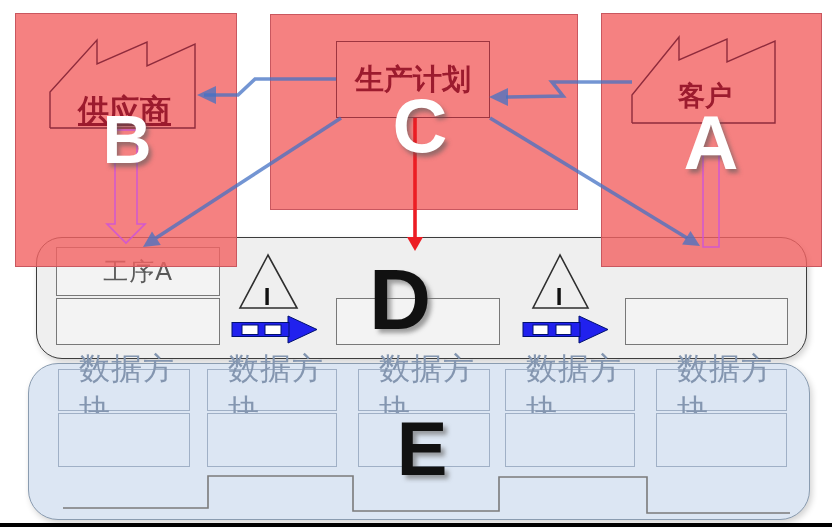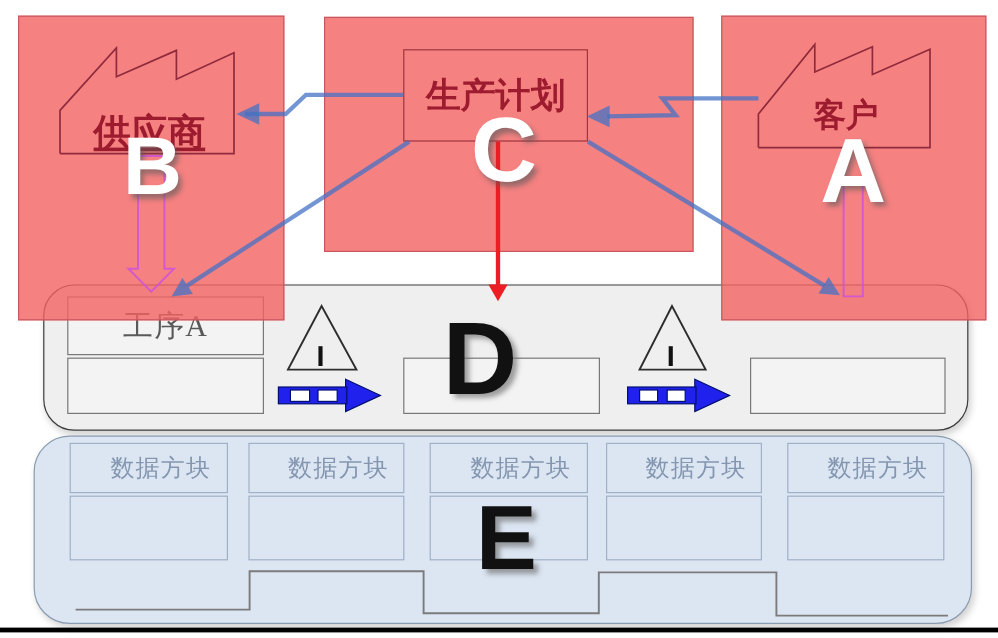--- a/index.html
+++ b/index.html
@@ -7,32 +7,32 @@
     position:relative;width:832px;height:532px;background:#ffffff;overflow:hidden;
     font-family:"Liberation Sans",sans-serif;
   }
   .abs{position:absolute;}
   
   .band{
     left:36px;top:237px;width:769px;height:120px;border-radius:26px;
     background:#efefef;border:1.8px solid #3c3c3c;z-index:1;
     box-shadow:2px 3px 6px rgba(0,0,0,0.18);
   }
-  .pbox-h,.pbox-b{background:#f3f3f3;border:1.4px solid #787878;z-index:2;box-sizing:border-box;font-family:Liberation Serif, serif;}
+  .pbox-h,.pbox-b{background:#f3f3f3;border:1.4px solid #787878;z-index:2;box-sizing:border-box;}
   .pbox-h{display:flex;align-items:center;justify-content:center;
     font-size:25px;color:#595959;letter-spacing:1px;}
   
   .bluezone{
     left:28px;top:363px;width:780px;height:155px;border-radius:30px;
     background:#dce6f3;border:1.6px solid #8a9cb0;z-index:1;
     box-shadow:2px 3px 6px rgba(0,0,0,0.18);
   }
   .dbox-h,.dbox-b{background:#dce6f3;border:1.4px solid #a0b0c6;z-index:2;box-sizing:border-box;}
   .dbox-h{display:flex;align-items:center;justify-content:center;
-    font-size:20px;color:#8496b0;letter-spacing:1px;padding-left:20px;}
+    font-size:31px;color:#8496b0;letter-spacing:1px;padding-left:20px;}
   
   .rednode{
     background:rgba(242,97,97,0.8);border:1.2px solid #c9575f;z-index:4;box-sizing:border-box;
   }
   .planinner{
     left:336px;top:41px;width:154px;height:77px;border:1.2px solid #9e3540;z-index:4;
     display:flex;align-items:center;justify-content:center;box-sizing:border-box;
   }
   .redlabel{
     color:#9c1b2e;font-weight:600;z-index:4;display:flex;align-items:center;justify-content:center;

